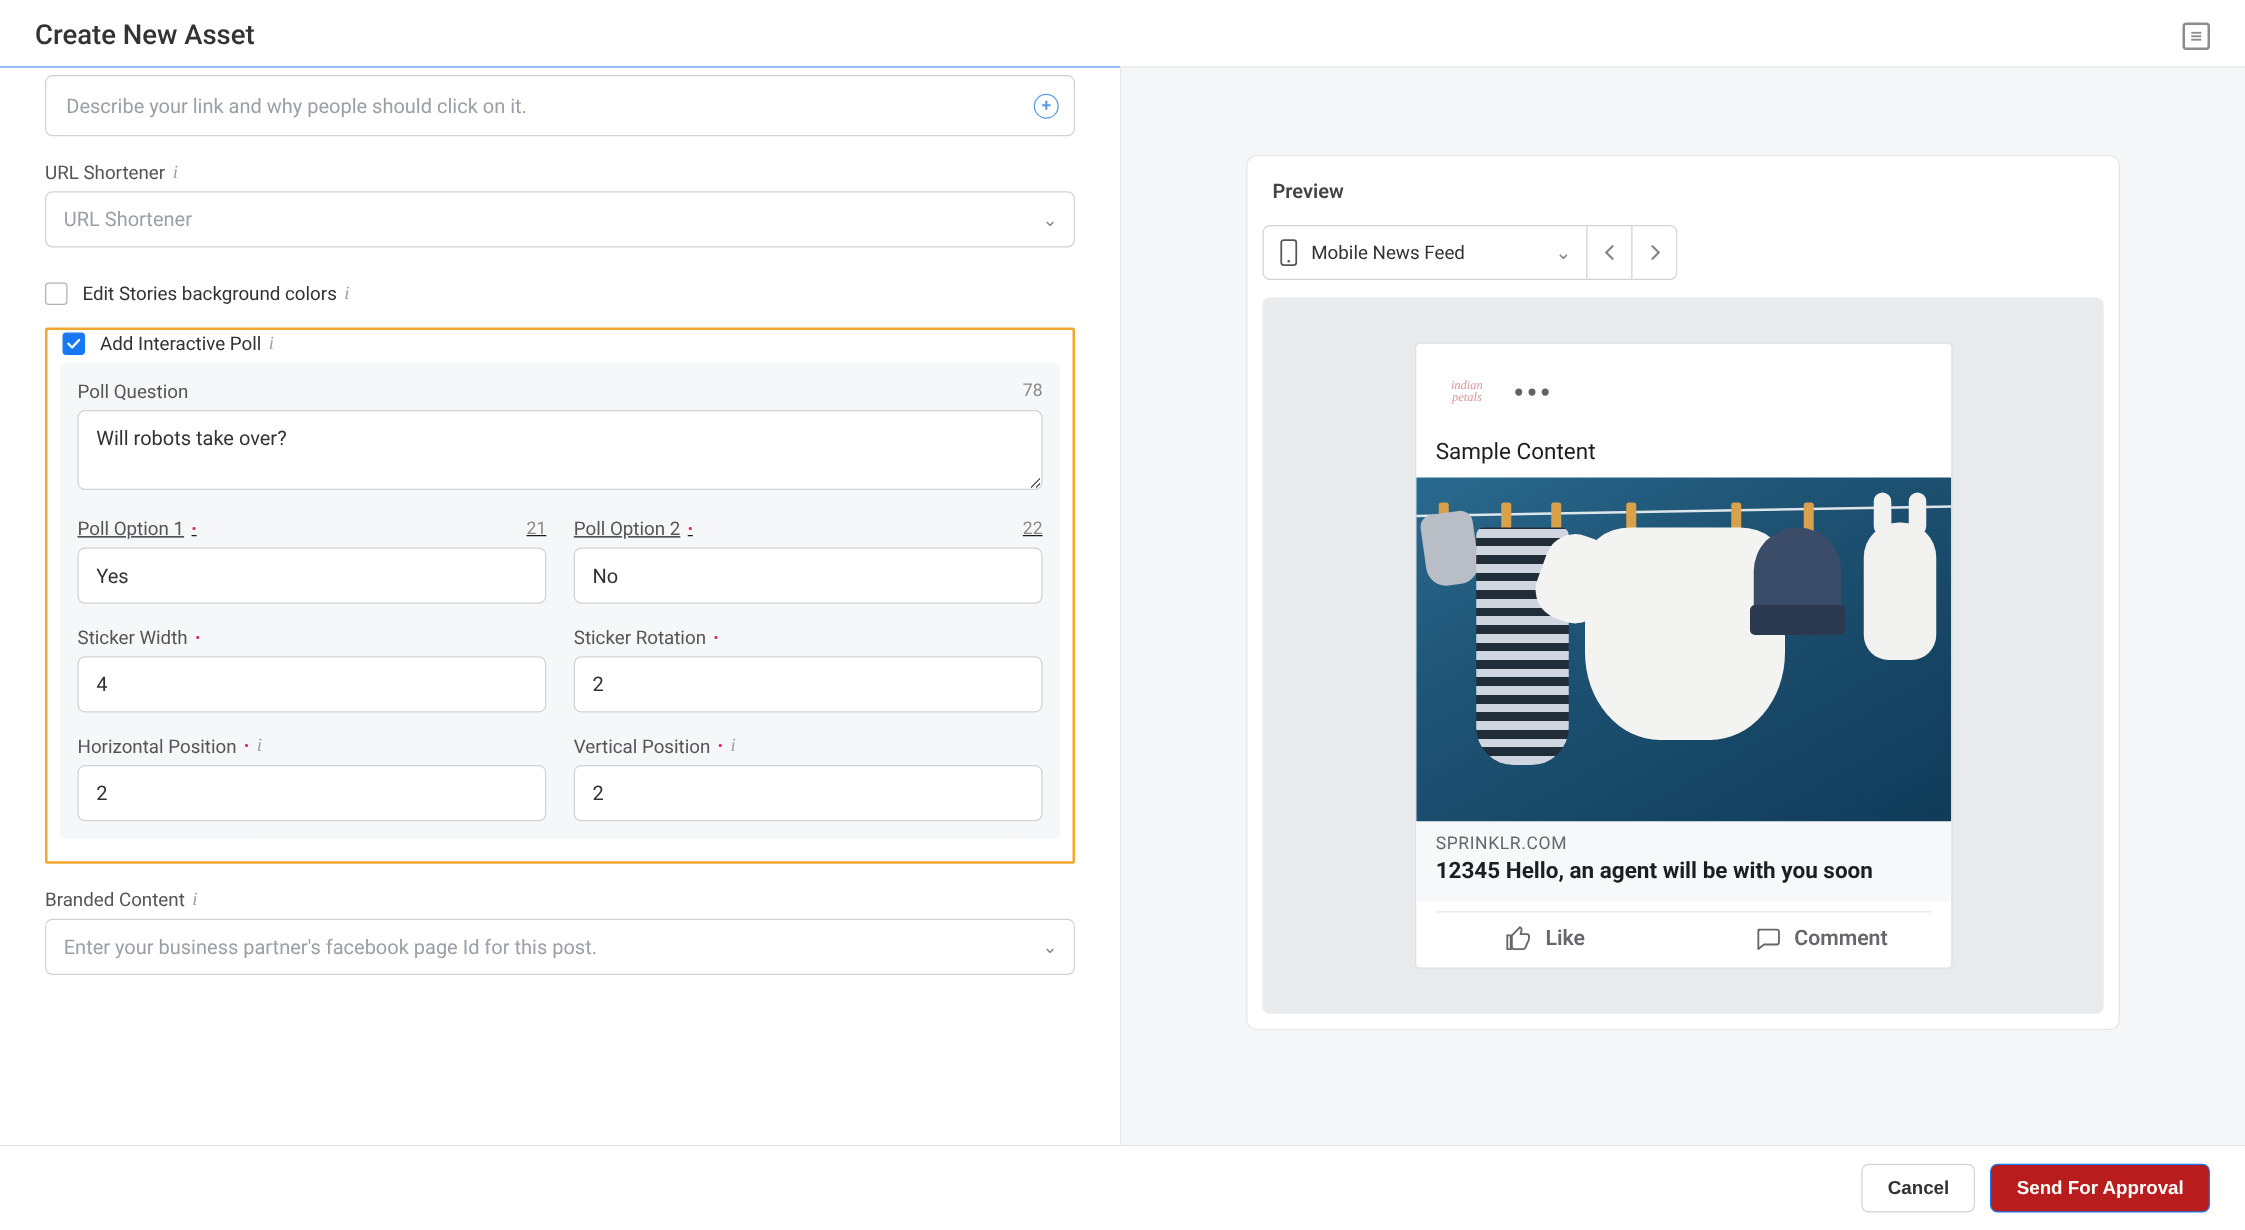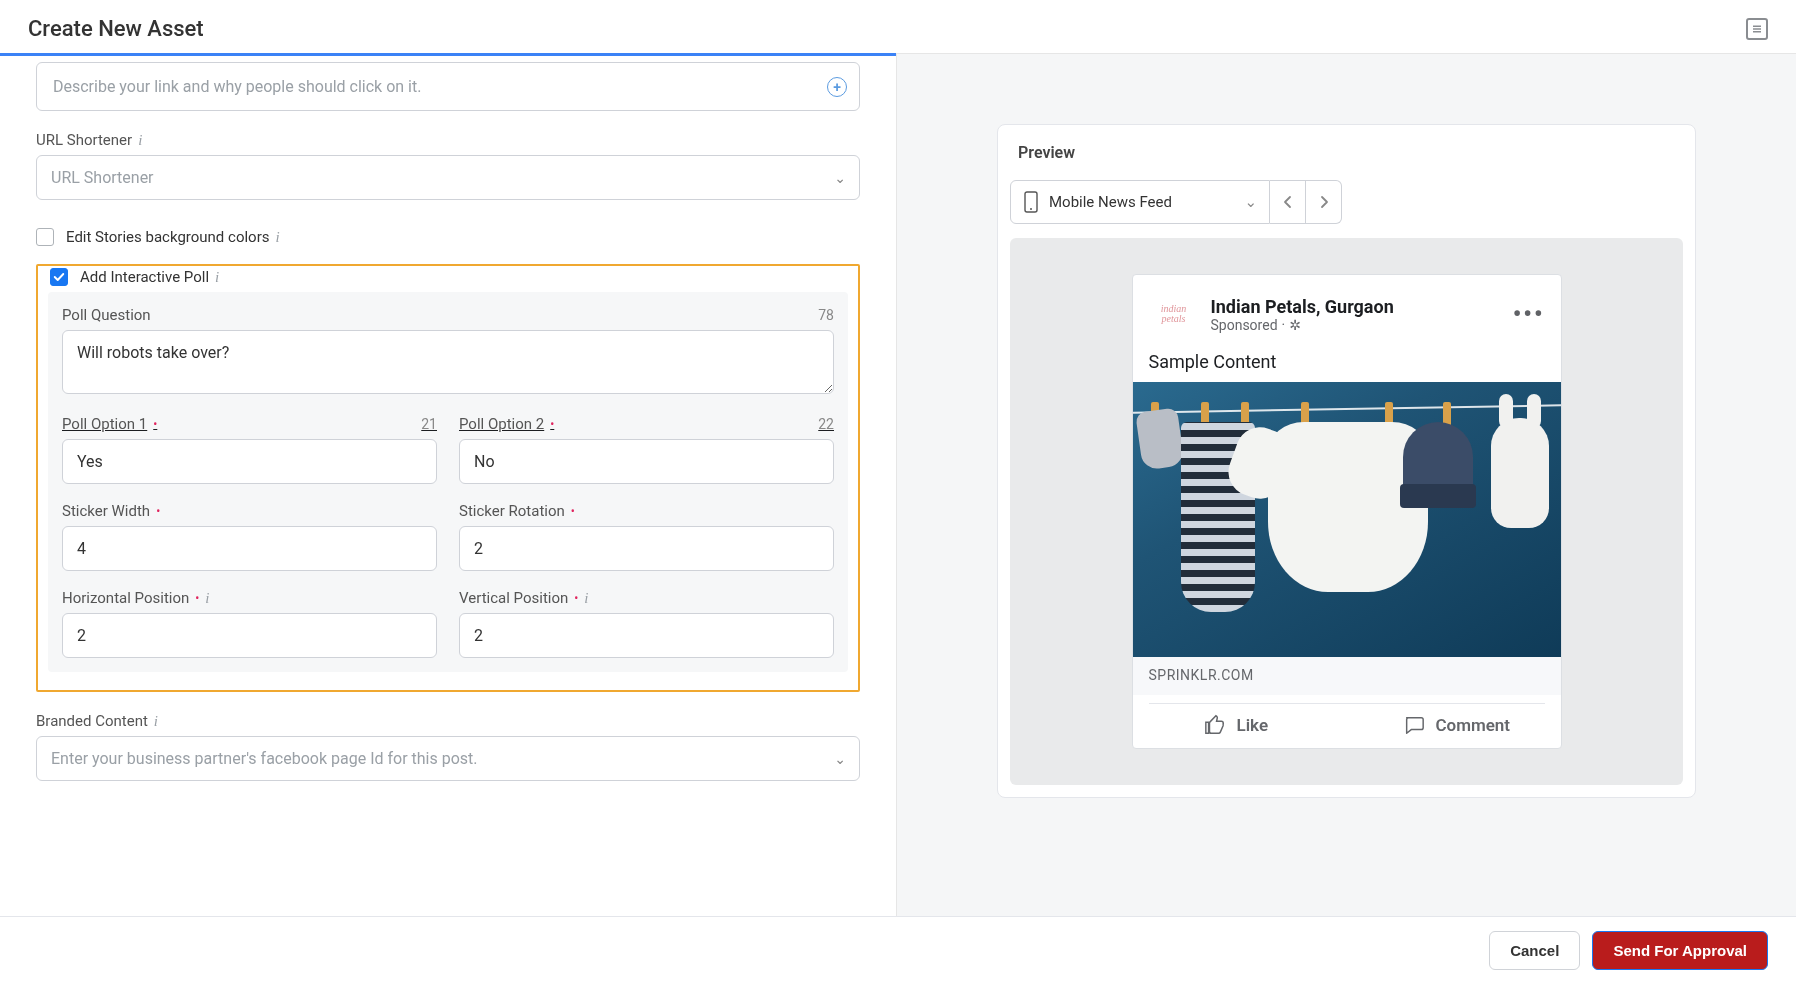--- a/index.html
+++ b/index.html
@@ -39,21 +39,21 @@
   }
   .main {
     flex: 1;
     display: flex;
     overflow: hidden;
   }
   .left-col {
     flex: 1;
     padding: 0 36px 20px 36px;
     overflow-y: auto;
-    border-top: 3px solid #3b82f6;
+    border-top: 1px solid #3b82f6;
   }
   .right-col {
     width: 900px;
     background: #f5f6f7;
     border-top: 1px solid #e6e6e6;
     border-left: 1px solid #e6e6e6;
     padding: 70px 100px;
     overflow-y: auto;
     display: flex;
     justify-content: center;
@@ -476,48 +476,41 @@
             <svg width="10" height="14" viewBox="0 0 10 14">
                 <path d="M3 2 L8 7 L3 12" stroke="#888" stroke-width="1.8" fill="none" stroke-linecap="round" stroke-linejoin="round"></path>
               </svg>
           </div>
         </div>
 
         <div class="preview-stage">
           <div class="fb-card">
             <div class="fb-head">
               <div class="fb-ava">indian<br>petals</div>
-              <div class="fb-who">
-                <div class="fb-name">Indian Petals, Gurgaon</div>
-                <div class="fb-sub">
-                  <span>Sponsored</span>
-                  <span>·</span>
-                  <span>✲</span>
-                </div>
-              </div>
               <div class="fb-dots">•••</div>
             </div>
             <div class="fb-text">Sample Content</div>
             <div class="fb-img">
               <div class="line"></div>
               <span class="peg" style="left:18px;"></span>
               <span class="peg" style="left:68px;"></span>
               <span class="peg" style="left:108px;"></span>
               <span class="peg" style="left:168px;"></span>
               <span class="peg" style="left:252px;"></span>
               <span class="peg" style="left:310px;"></span>
               <span class="peg" style="left:372px;"></span>
               <div class="shoes"></div>
               <div class="pants"></div>
               <div class="shirt"></div>
               <div class="beanie"></div>
               <div class="bunny"></div>
             </div>
             <div class="fb-link">
               <div class="fb-domain">SPRINKLR.COM</div>
+              <div class="fb-headline">12345 Hello, an agent will be with you soon</div>
             </div>
             <div class="fb-actions">
               <div class="fb-act">
                 <svg class="icon-like" viewBox="0 0 24 24">
                     <path d="M2 21h3V9H2v12zm19-11c0-1.1-.9-2-2-2h-5.3l.8-3.8v-.3c0-.4-.2-.8-.4-1.1L13 2 6.6 8.6C6.2 8.9 6 9.4 6 10v9c0 1.1.9 2 2 2h8c.8 0 1.5-.5 1.8-1.2l2.9-6.8c.1-.3.2-.6.2-.9V10z" fill="none" stroke="#65676b" stroke-width="1.6"></path>
                   </svg>
                 <span>Like</span>
               </div>
               <div class="fb-act">
                 <svg class="icon-comment" viewBox="0 0 24 24">

